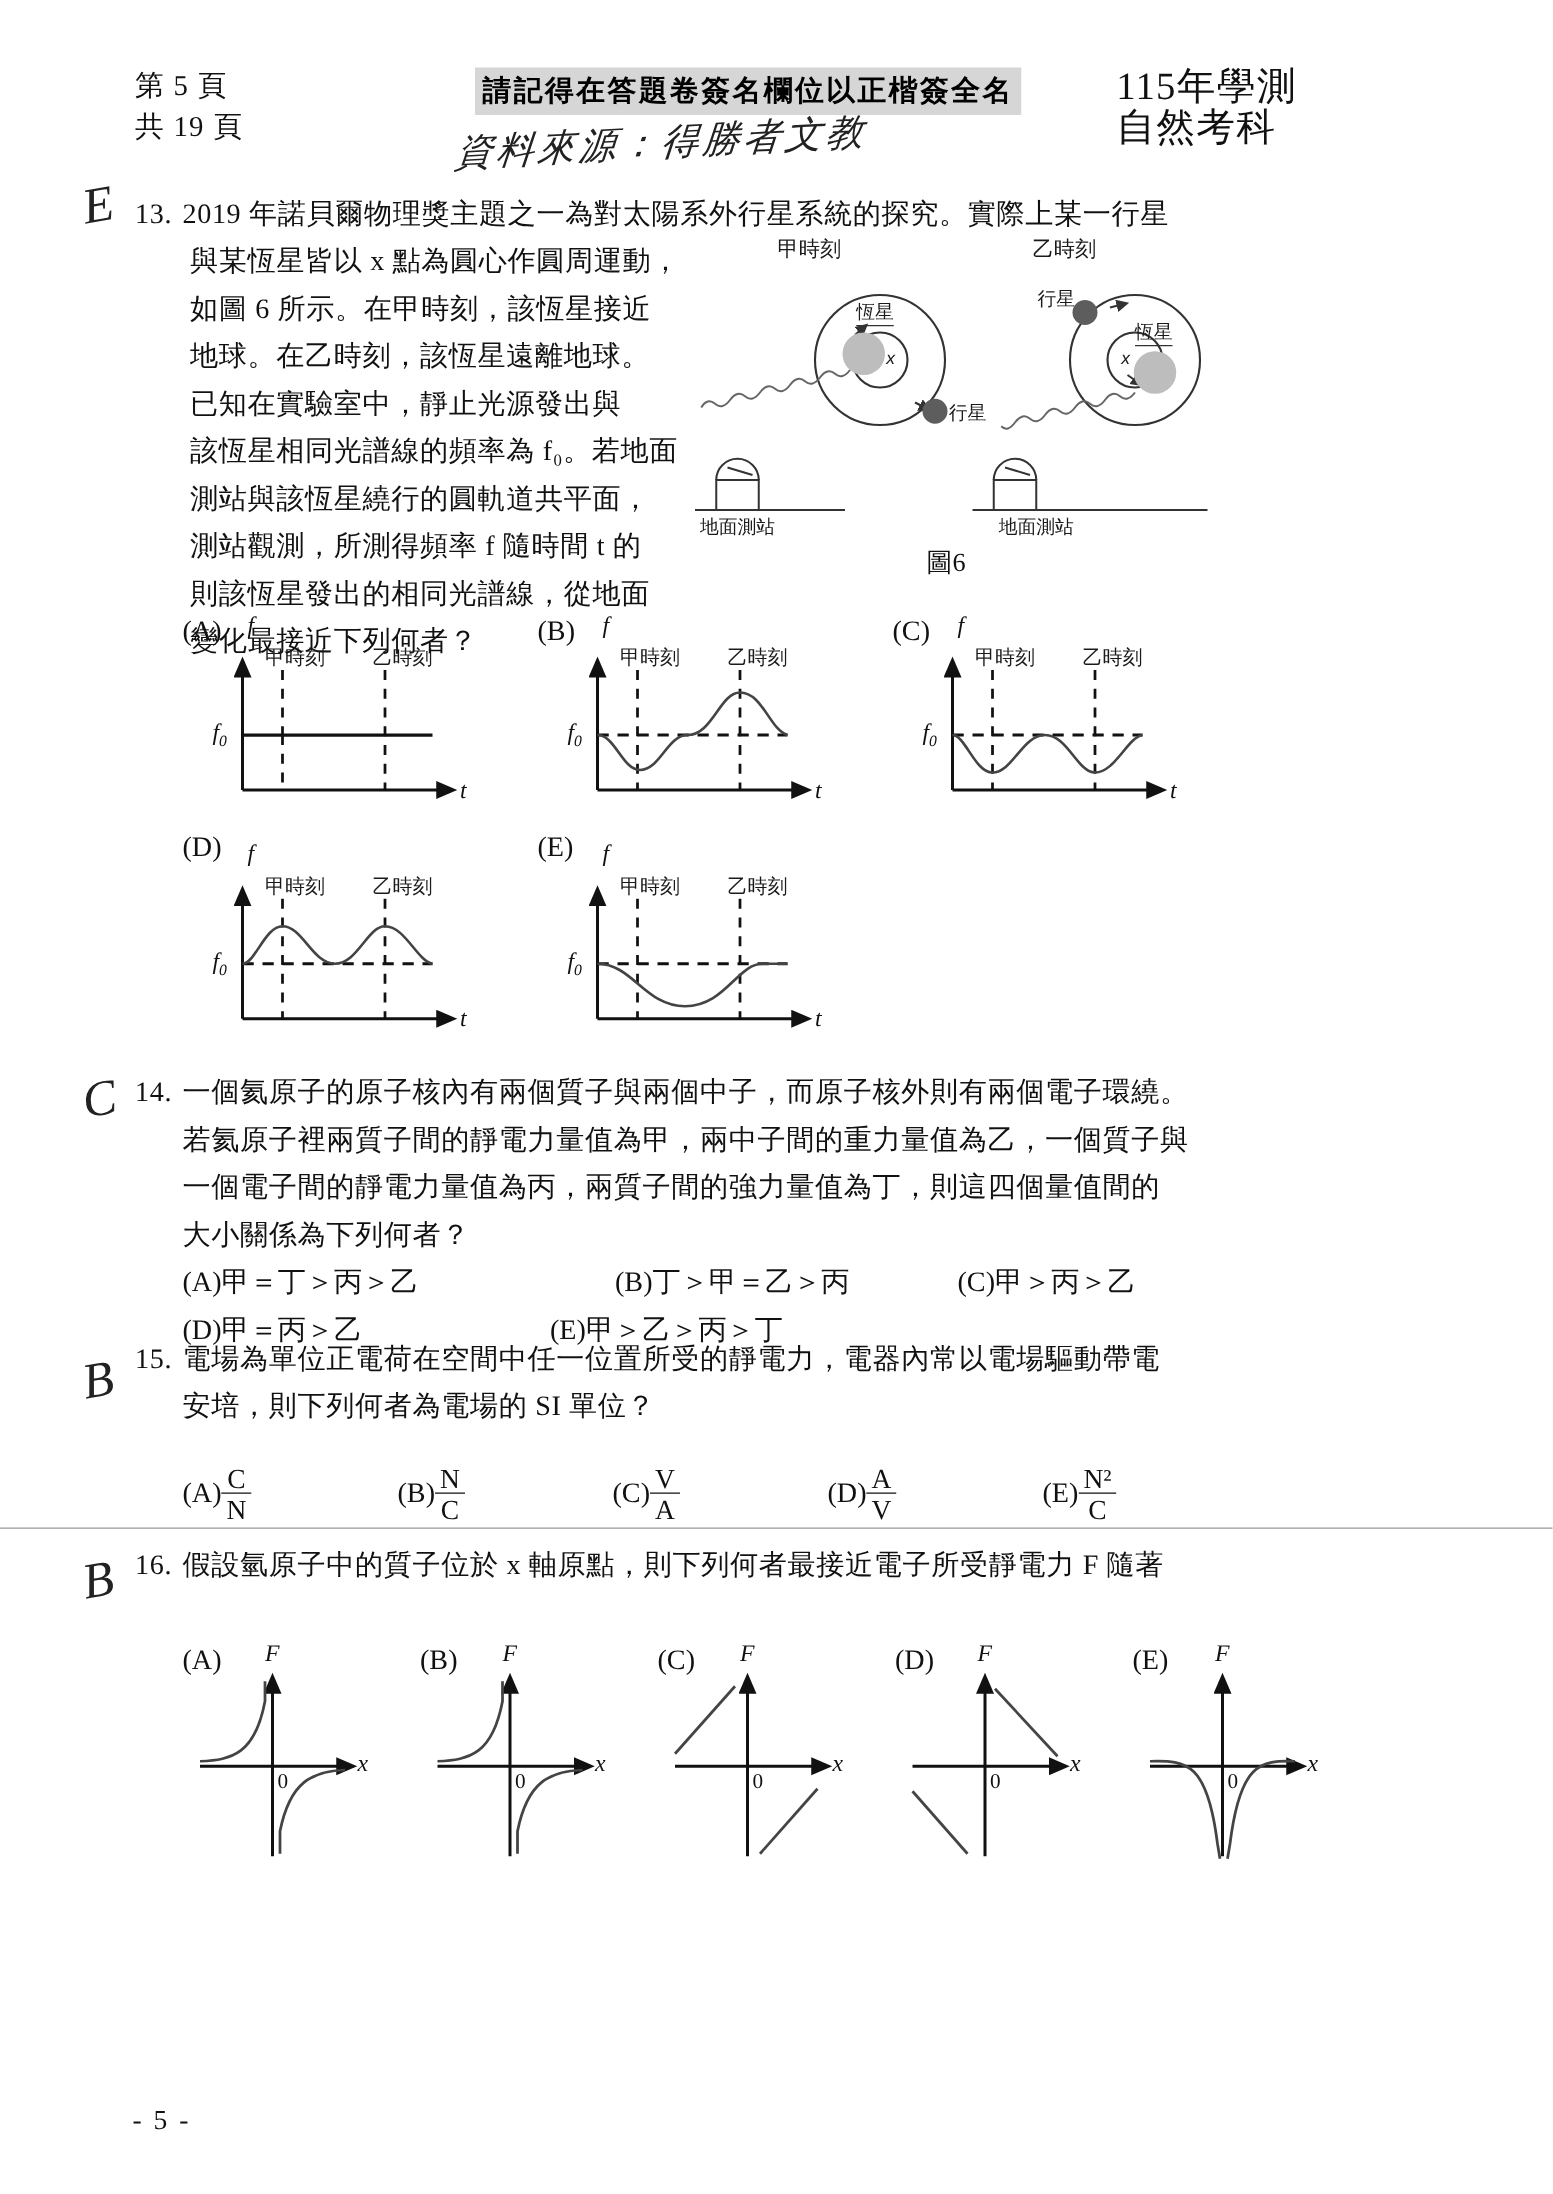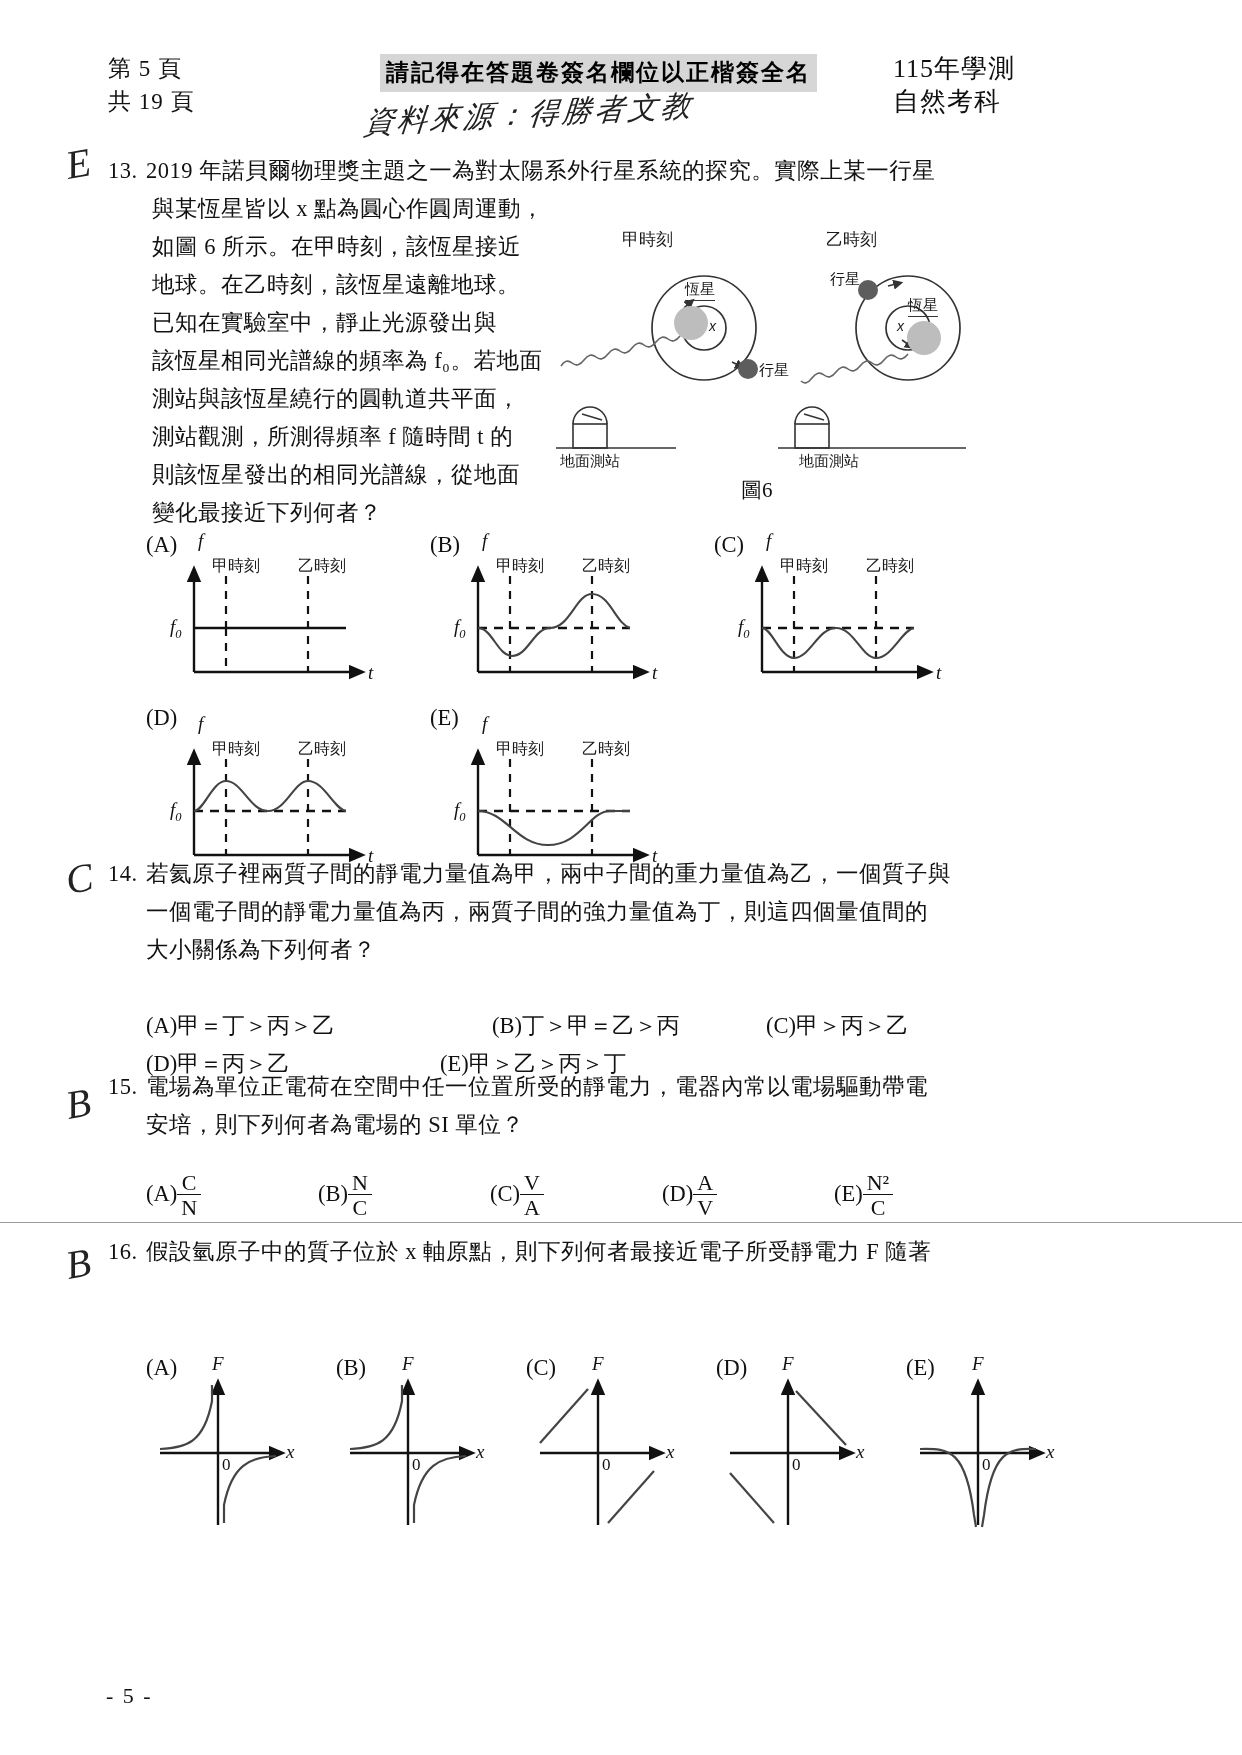--- a/index.html
+++ b/index.html
@@ -6,21 +6,21 @@
   body{
     width:1242px;height:1755px;background:#ffffff;
     font-family:"Liberation Serif","DejaVu Serif",serif;
     color:#111;position:relative;overflow:hidden;
   }
   .page{position:relative;width:1063px;height:1755px;}
 
   
   .hdr{position:absolute;top:52px;left:0;width:1242px;height:90px;}
   .hdr-left{position:absolute;left:108px;top:0;font-size:23px;line-height:33px;letter-spacing:1px;}
-  .hdr-right{position:absolute;left:893px;top:0;font-size:26px;line-height:33px;letter-spacing:1px;}
+  .hdr-right{position:absolute;left:893px;top:0;font-size:31px;line-height:33px;letter-spacing:1px;}
   .hdr-center{position:absolute;left:352px;top:2px;padding-left:28px;}
   .hdr-notice{
     display:inline-block;background:#d6d6d6;color:#000;font-weight:bold;
     font-size:23px;padding:3px 6px 4px 6px;letter-spacing:2px;
     font-family:"Liberation Serif","DejaVu Serif",serif;
   }
   .hdr-hand{
     position:absolute;left:12px;top:40px;font-size:30px;font-style:italic;
     font-family:"Liberation Serif","DejaVu Serif",serif;
     color:#222;letter-spacing:3px;transform:rotate(-3deg) skewX(-8deg);white-space:nowrap;
@@ -44,21 +44,21 @@
   
   .optrow{position:absolute;font-size:22.5px;white-space:nowrap;}
   .opt{position:absolute;font-size:22.5px;white-space:nowrap;}
 
   
   .frac{display:inline-block;vertical-align:middle;text-align:center;line-height:1.05;position:relative;top:-1px;}
   .frac .nu{display:block;padding:0 4px;font-size:22px;}
   .frac .de{display:block;border-top:1.6px solid #111;padding:1px 4px 0 4px;font-size:22px;}
 
   
-  .fig{position:absolute;margin-top:40px;}
+  .fig{position:absolute;}
   .lbl{position:absolute;font-size:15px;font-family:"Liberation Sans","DejaVu Sans",sans-serif;white-space:nowrap;color:#1a1a1a;}
   .lblk{position:absolute;font-size:16px;white-space:nowrap;color:#111;
         font-family:"Liberation Serif","DejaVu Serif",serif;}
   .axlbl{position:absolute;font-size:19px;font-style:italic;white-space:nowrap;}
   .optlbl{position:absolute;font-size:22.5px;white-space:nowrap;}
   .f0{position:absolute;font-size:19px;font-style:italic;white-space:nowrap;}
 
   .hr{position:absolute;background:#444;height:1px;}
   .footer{position:absolute;left:106px;top:1683px;font-size:22px;letter-spacing:2px;}
   svg{display:block;overflow:visible;}
@@ -247,20 +247,21 @@
       <line x1="162" y1="54" x2="162" y2="150" stroke="#111" stroke-width="2.2" stroke-dasharray="8 7"></line>
       <path d="M48 106 C 76 106, 86 140, 118 140 C 150 140, 160 106, 180 106 C 190 106, 196 106, 200 106" fill="none" stroke="#444" stroke-width="2.1"></path>
     </svg>
   </div>
 
   <div class="ansmark" style="left:66px;top:855px;">C</div>
 
   <div class="q" style="left:108px;top:855px;">
     <div class="qnum" style="left:0;top:0;">14.</div>
     <div class="qbody" style="left:38px;top:0;width:930px;">
+      <div class="qline">一個氦原子的原子核內有兩個質子與兩個中子，而原子核外則有兩個電子環繞。</div>
       <div class="qline">若氦原子裡兩質子間的靜電力量值為甲，兩中子間的重力量值為乙，一個質子與</div>
       <div class="qline">一個電子間的靜電力量值為丙，兩質子間的強力量值為丁，則這四個量值間的</div>
       <div class="qline">大小關係為下列何者？</div>
     </div>
   </div>
 
   <div class="optrow" style="left:146px;top:1010px;">
     <span class="opt" style="left:0;top:0;">
       <span>(A)</span><span>甲＝丁＞丙＞乙</span>
     </span>

